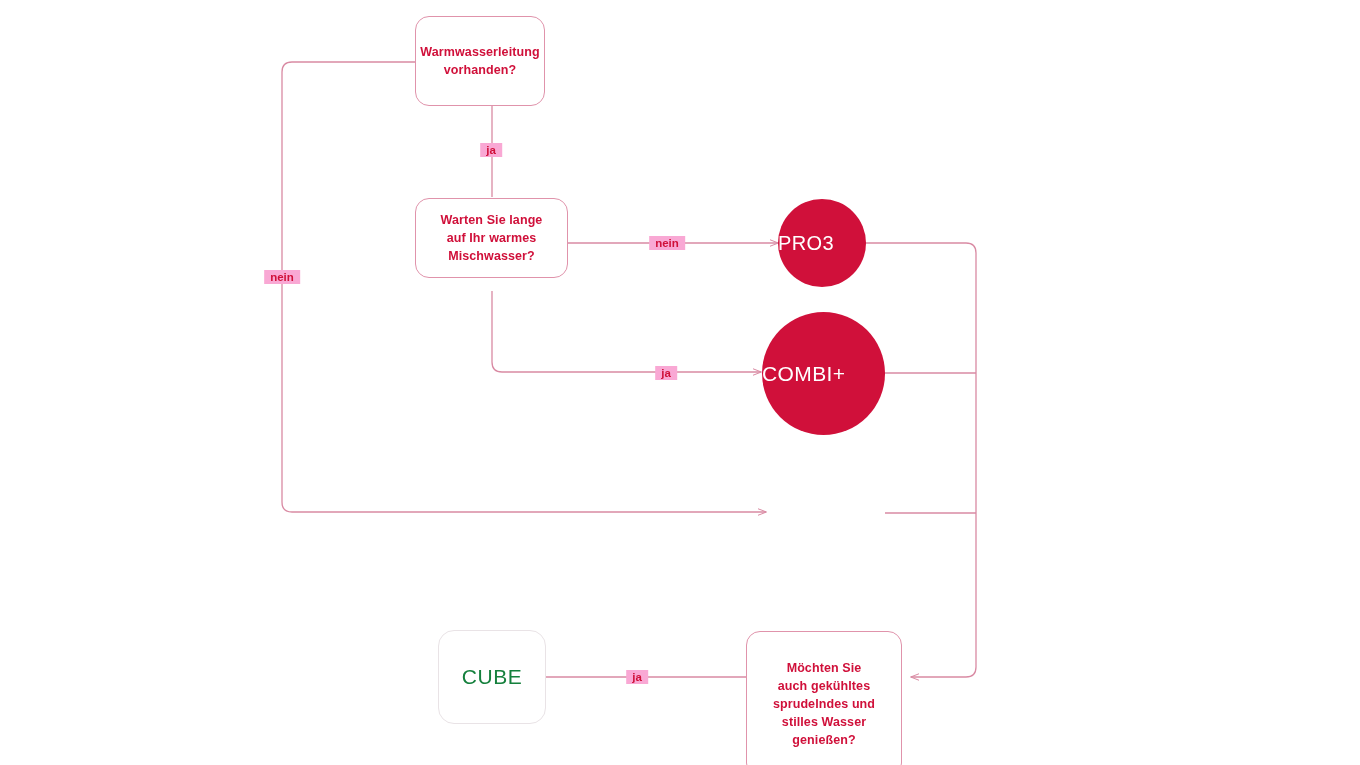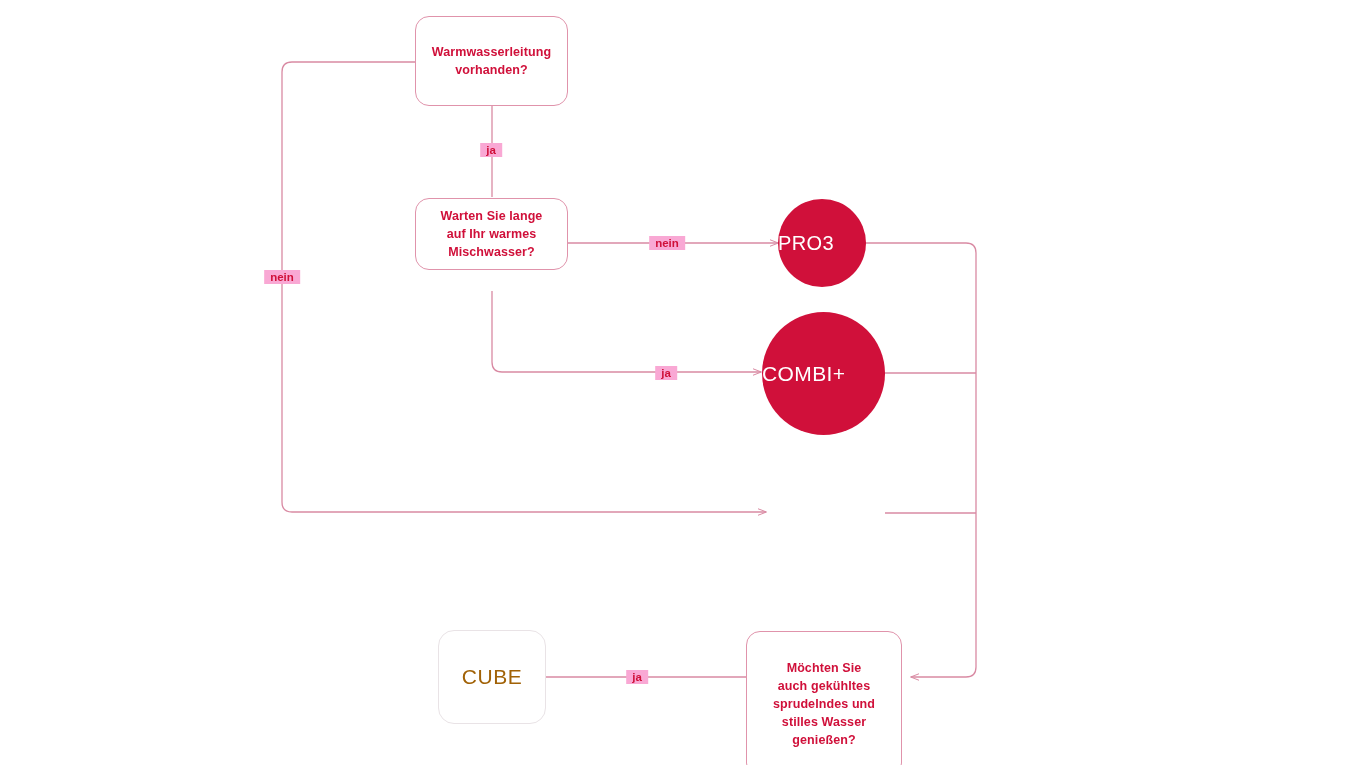--- a/index.html
+++ b/index.html
@@ -60,21 +60,21 @@
     color: #ffffff;
     display: flex;
     align-items: center;
     text-align: center;
     font-weight: 400;
     letter-spacing: 0.4px;
   }
 
   
   .cube-label {
-    color: #a16207;
+    color: #15803d;
     font-size: 21px;
     font-weight: 400;
     letter-spacing: 0.6px;
   }
 
   
   .edge-label {
     position: absolute;
     color: #d0103a;
     font-size: 11.5px;
@@ -110,26 +110,26 @@
       <path d="M 866 243 L 966 243 Q 976 243 976 253 L 976 667 Q 976 677 966 677 L 911 677" marker-end="url(#arrow)"></path>
 
       <path d="M 885 373 L 976 373"></path>
 
       <path d="M 885 513 L 976 513"></path>
 
       <path d="M 746 677 L 546 677"></path>
     </g>
   </svg>
 
-  <div class="node-box" style="left:415px; top:16px; width:153px; height:90px;">
+  <div class="node-box" style="left:415px; top:16px; width:130px; height:90px;">
     <span class="txt">Warmwasserleitung
 vorhanden?</span>
   </div>
 
-  <div class="node-box" style="left:415px; top:198px; width:153px; height:72px;">
+  <div class="node-box" style="left:415px; top:198px; width:153px; height:80px;">
     <span class="txt">Warten Sie lange
 auf Ihr warmes
 Mischwasser?</span>
   </div>
 
   <div class="node-box" style="left:746px; top:631px; width:156px; height:146px;">
     <span class="txt">Möchten Sie
 auch gekühltes
 sprudelndes und
 stilles Wasser

